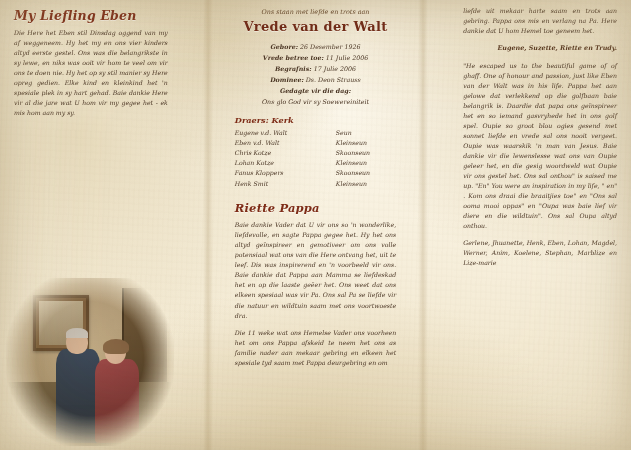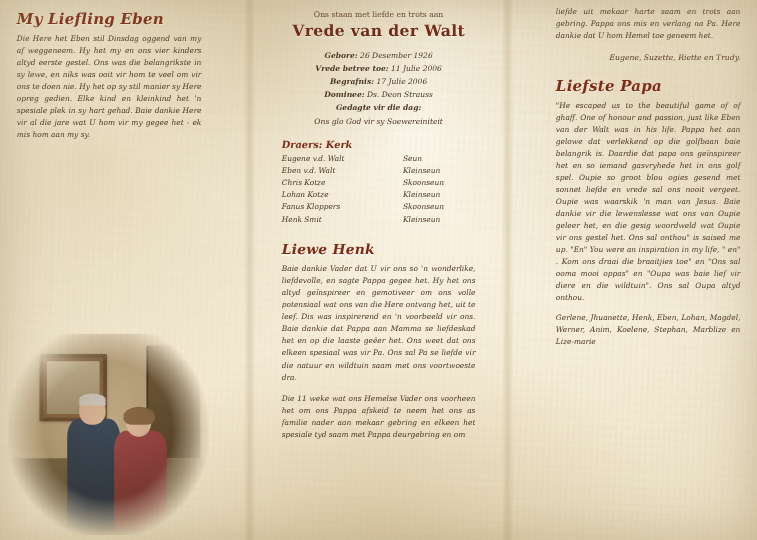--- a/index.html
+++ b/index.html
@@ -93,29 +93,31 @@
     line-height: 1.62;
     color: #4a3524;
     text-align: justify;
     margin: 0 0 7px 0;
   }
   .hand.sig {
     text-align: right;
     margin-top: 2px;
     font-size: 6.4px;
     color: #5a3a22;
+    font-weight: bold;
   }
 
   
   .mid-top {
     text-align: center;
     margin-bottom: 6px;
   }
   .mid-small {
     font-family: "DejaVu Serif", serif;
+    font-style: italic;
     font-size: 6.4px;
     color: #5b3c22;
     margin: 2px 0 3px 0;
   }
   .mid-name {
     font-family: "DejaVu Serif", serif;
     font-weight: bold;
     font-size: 13px;
     color: #6d2412;
     letter-spacing: 0.3px;
@@ -323,30 +325,29 @@
             <td>Fanus Kloppers</td>
             <td class="rel">Skoonseun</td>
           </tr>
           <tr>
             <td>Henk Smit</td>
             <td class="rel">Kleinseun</td>
           </tr>
         </tbody>
       </table>
 
-      <div class="script-title" style="margin-top:12px;">Liewe Henk</div>
+      <div class="script-title" style="margin-top:12px;">Riette Pappa</div>
       <p class="hand">Baie dankie Vader dat U vir ons so 'n wonderlike, liefdevolle, en sagte Pappa gegee het. Hy het ons altyd geïnspireer en gemotiveer om ons volle potensiaal wat ons van die Here ontvang het, uit te leef. Dis was inspirerend en 'n voorbeeld vir ons. Baie dankie dat Pappa aan Mamma se liefdeskad het en op die laaste geëer het. Ons weet dat ons elkeen spesiaal was vir Pa. Ons sal Pa se liefde vir die natuur en wildtuin saam met ons voortwoeste dra.</p>
       <p class="hand">Die 11 weke wat ons Hemelse Vader ons voorheen het om ons Pappa afskeid te neem het ons as familie nader aan mekaar gebring en elkeen het spesiale tyd saam met Pappa deurgebring en om</p>
     </div>
 
     <div class="col right">
       <p class="hand">liefde uit mekaar harte saam en trots aan gebring. Pappa ons mis en verlang na Pa. Here dankie dat U hom Hemel toe geneem het.</p>
       <p class="hand sig">Eugene, Suzette, Riette en Trudy.</p>
 
-      <div class="script-title lg" style="margin-top:10px;">Liefste Papa</div>
       <p class="hand">"He escaped us to the beautiful game of of ghaff. One of honour and passion, just like Eben van der Walt was in his life. Pappa het aan gelowe dat verlekkend op die golfbaan baie belangrik is. Daardie dat papa ons geïnspireer het en so iemand gasvryhede het in ons golf spel. Oupie so groot blou ogies gesend met sonnet liefde en vrede sal ons nooit vergeet. Oupie was waarskik 'n man van Jesus. Baie dankie vir die lewenslesse wat ons van Oupie geleer het, en die gesig woordweld wat Oupie vir ons gestel het. Ons sal onthou" is saised me up. "En" You were an inspiration in my life, " en" . Kom ons draai die braaitjies toe" en "Ons sal ooma mooi oppas" en "Oupa was baie lief vir diere en die wildtuin". Ons sal Oupa altyd onthou.</p>
       <p class="hand">Gerlene, Jhuanette, Henk, Eben, Lohan, Magdel, Werner, Anim, Koelene, Stephan, Marblize en Lize-marie</p>
     </div>
 
   </div>
 
   <div class="edge-shade"></div>
 </div>
 
 </body></html>

